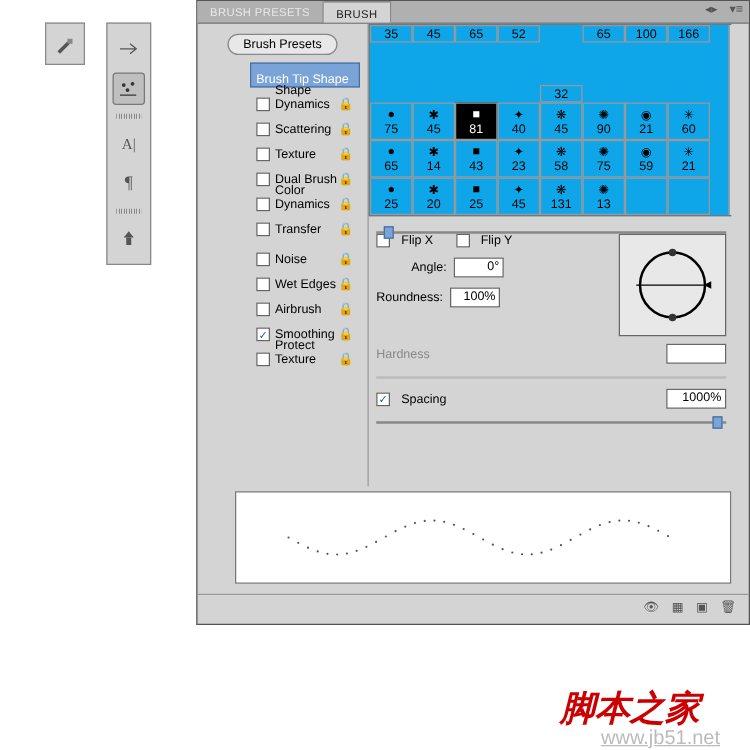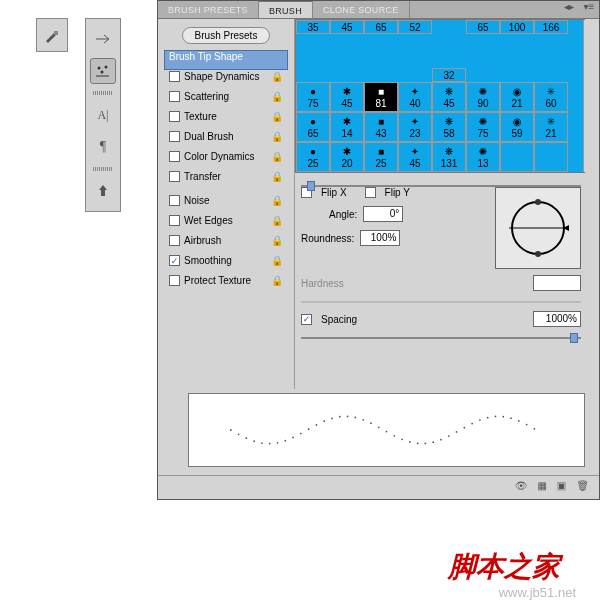--- a/index.html
+++ b/index.html
@@ -16,21 +16,21 @@
 .panel { position: absolute; left: 157px; top: 0; width: 443px; height: 500px; background: #d4d4d4; border: 1px solid #555; }
 .tabbar { display: flex; background: #b0b0b0; height: 18px; align-items: stretch; border-bottom: 1px solid #777; }
 .tabbar .tab { padding: 0 10px; line-height: 18px; color: #e8e8e8; font-size: 9px; letter-spacing: 0.3px; border-right: 1px solid #888; cursor: pointer; }
 .tabbar .tab.active { background: #d4d4d4; color: #222; border-top: 1px solid #777; }
 .tabbar .spacer { flex: 1; }
 .tabbar .menu { width: 20px; text-align: center; color: #555; }
 
 .panel-body { display: flex; height: 370px; }
 .optlist { width: 136px; padding: 8px 6px; display: flex; flex-direction: column; gap: 0; }
 .presets-btn { align-self: center; background: #e8e8e8; border: 1px solid #888; border-radius: 10px; padding: 2px 12px; margin-bottom: 6px; cursor: pointer; }
-.opt-row { display: flex; align-items: flex-start; height: 20px; padding: 0 4px; border: 1px solid transparent; }
+.opt-row { display: flex; align-items: flex-end; height: 20px; padding: 0 4px; border: 1px solid transparent; margin-left: 36px; }
 .opt-row.sel { background: #7aa3d8; color: #fff; border: 1px solid #4a6fa0; }
 .opt-row .cb { width: 11px; height: 11px; border: 1px solid #666; background: #fff; margin-right: 4px; display: inline-flex; align-items: center; justify-content: center; font-size: 9px; color: #2a5db0; }
 .opt-row .lbl { flex: 1; }
 .opt-row .lk { width: 12px; text-align: center; color: #666; }
 .opt-row.gap { height: 4px; }
 
 .right-col { flex: 1; display: flex; flex-direction: column; border-left: 1px solid #999; }
 .brush-grid { background: #0ea5e9; border: 1px solid #777; margin: 0 14px 2px 0; display: grid; grid-template-columns: repeat(8, 34px); position: relative; }
 .brush-grid::after { content:""; position:absolute; right:-14px; top:0; width:14px; height:100%; background:#d4d4d4; border-left:1px solid #999;}
 .thumb { position:absolute; right:-12px; top:50%; width:10px; height:18px; background:linear-gradient(#5aa0ff,#2a6fe0); border:1px solid #1a4fa0; border-radius:5px;}
@@ -49,21 +49,21 @@
 .cb2 { width: 11px; height: 11px; border: 1px solid #666; background: #fff; display: inline-flex; align-items: center; justify-content: center; font-size: 9px; color: #2a5db0; margin-right: 3px; }
 .angle-area { display: flex; gap: 10px; }
 .angle-left { flex: 1; display: flex; flex-direction: column; gap: 8px; }
 .angle-dial { width: 86px; height: 82px; border: 1px solid #666; background: #e8e8e8; display: flex; align-items: center; justify-content: center; }
 .disabled { color: #888; }
 
 .preview { margin: 4px 14px 8px 30px; height: 74px; background: #fff; border: 1px solid #777; position: relative; overflow: hidden; }
 .footer { height: 20px; border-top: 1px solid #999; display: flex; justify-content: flex-end; align-items: center; gap: 10px; padding: 0 10px; color: #555; }
 
 .watermark { position: absolute; right: 40px; bottom: 14px; font-family: "STKaiti","KaiTi",serif; font-size: 28px; color: #c00; font-weight: bold; font-style: italic; }
-.subwm { position: absolute; right: 24px; bottom: 0; color: #bbb; font-size: 13px; }
+.subwm { position: absolute; right: 24px; bottom: 0; color: #bbb; font-size: 16px; text-decoration: underline; }
 </style>
 </head>
 <body>
 
 <div class="toolbox">
   <div class="tool">
     <svg width="18" height="18">
         <path d="M3 15 L11 7 L13 9 L5 17 Z" fill="#555"></path>
         <rect x="11" y="5" width="4" height="4" fill="#888"></rect>
       </svg>
@@ -93,21 +93,20 @@
         <path d="M7 1 L3 6 H11 Z" fill="#555"></path>
         <rect x="5" y="6" width="4" height="6" fill="#555"></rect>
       </svg>
     </div>
 </div>
 
 <div class="panel">
   <div class="tabbar">
     <div class="tab">BRUSH PRESETS</div>
     <div class="tab active">BRUSH</div>
-    <div class="tab">CLONE SOURCE</div>
     <div class="spacer"></div>
     <div class="menu">◂▸</div>
     <div class="menu">▾≡</div>
   </div>
 
   <div class="panel-body">
     <div class="optlist">
       <div class="presets-btn">Brush Presets</div>
       <div id="optlist-inner">
           <div class="opt-row sel">

